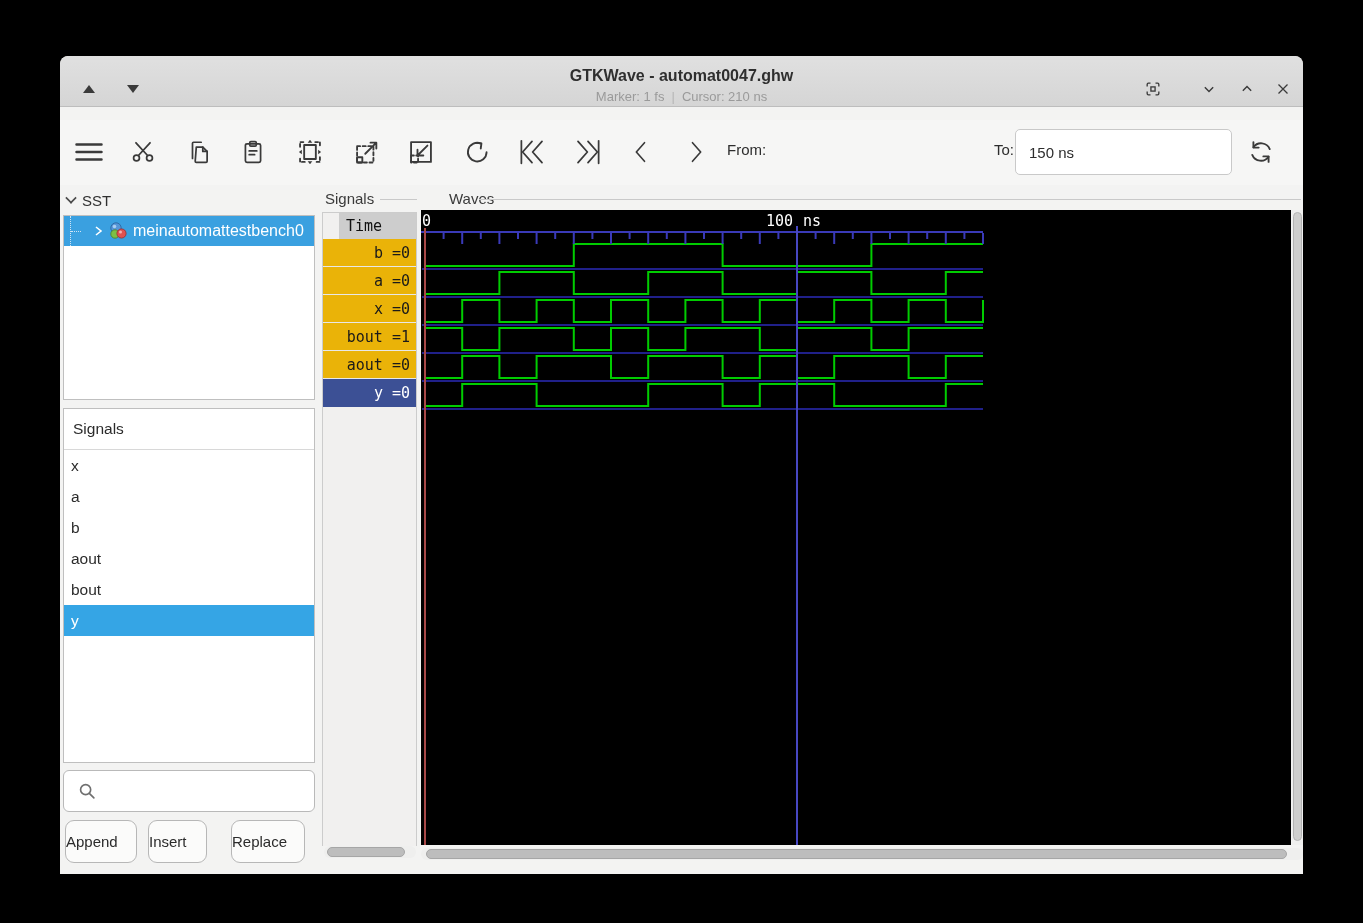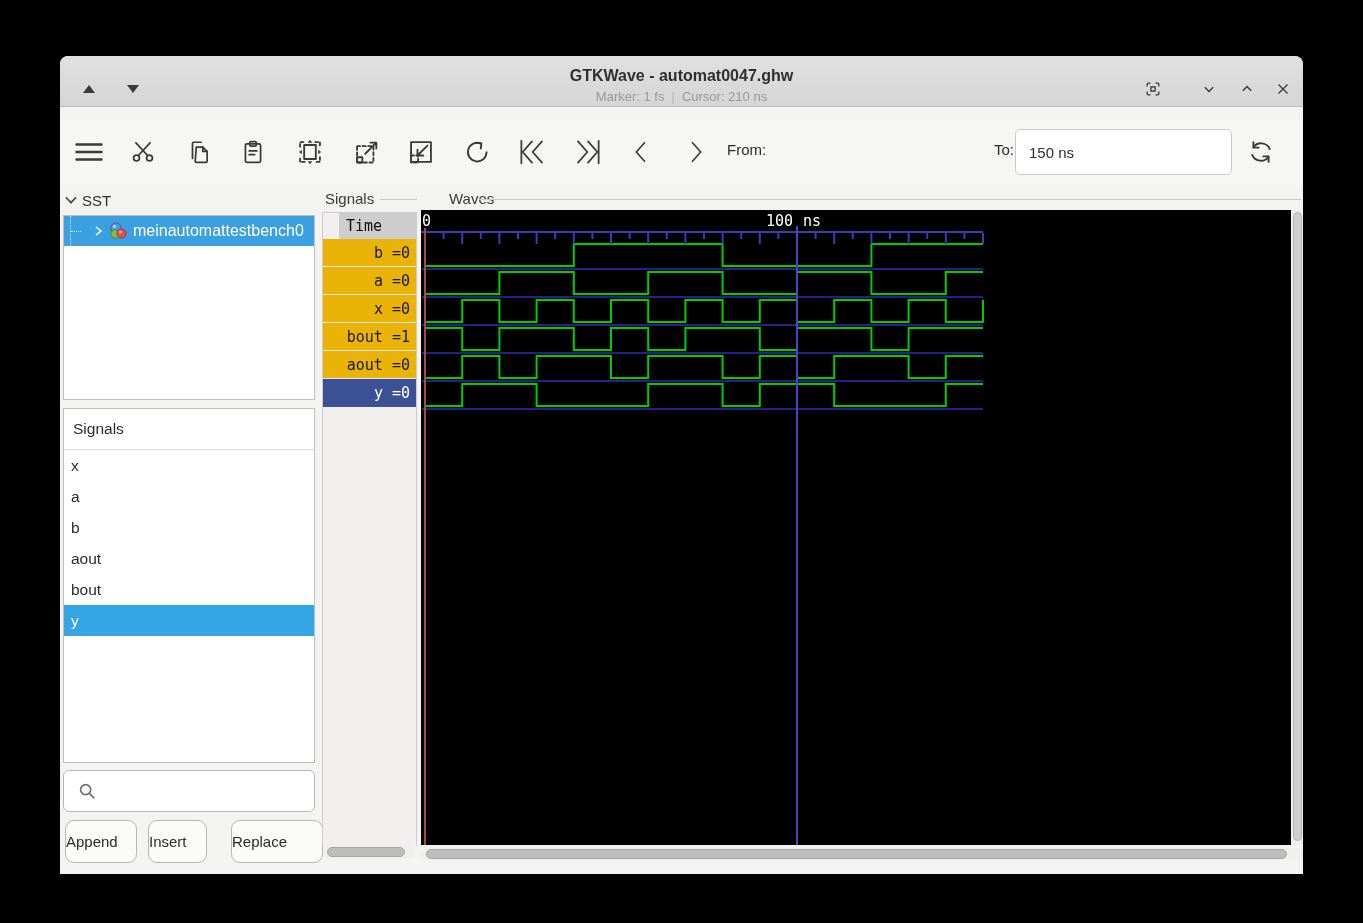--- a/index.html
+++ b/index.html
@@ -285,21 +285,21 @@
       </svg>
       <span></span>
     </div>
 
     <div class="lbtn" style="left:5px; width:72px">
         <span>Append</span>
       </div>
     <div class="lbtn" style="left:88px; width:59px">
         <span>Insert</span>
       </div>
-    <div class="lbtn" style="left:171px; width:92px">
+    <div class="lbtn" style="left:171px; width:74px">
         <span>Replace</span>
       </div>
 
     <div id="mid-panel">
       <span class="frame-label" id="mid-frame-label">Signals</span>
       <span id="mid-frame-line"></span>
       <div id="mid-box">
         <div id="time-head">Time</div>
         <div class="val-row">
             <span>b =0</span>

